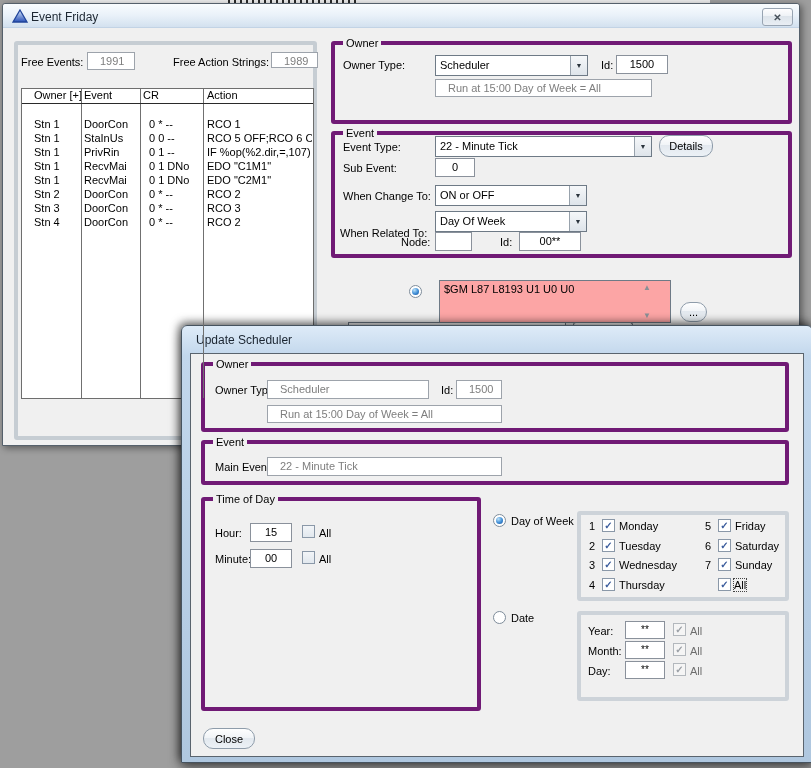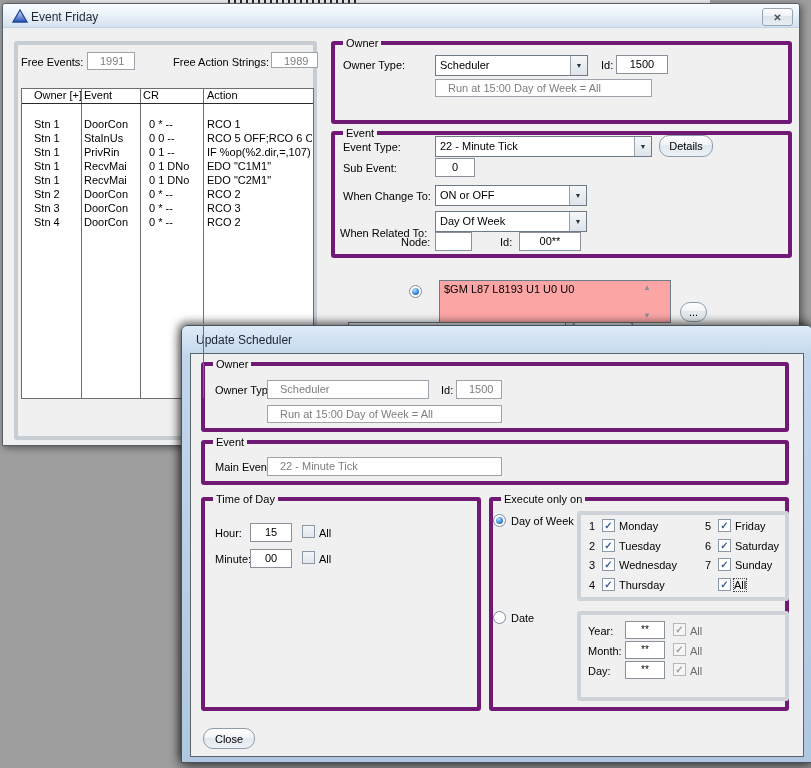--- a/index.html
+++ b/index.html
@@ -228,23 +228,20 @@
   </div>
   <span class="lbl" style="left:215px; top:527px;">Hour:</span>
   <div class="field center" style="left:250px; top:523px; width:42px; height:19px;">15</div>
   <div class="cb unchecked" style="left:302px; top:525px;">✓</div>
   <span class="lbl" style="left:319px; top:527px;">All</span>
   <span class="lbl" style="left:215px; top:553px;">Minute:</span>
   <div class="field center" style="left:250px; top:549px; width:42px; height:19px;">00</div>
   <div class="cb unchecked" style="left:302px; top:551px;">✓</div>
   <span class="lbl" style="left:319px; top:553px;">All</span>
 
-  <div class="group" style="left:489px; top:497px; width:300px; height:214px;">
-    <span class="legend">Execute only on</span>
-  </div>
   <div class="radio on" style="left:493px; top:514px;"></div>
   <span class="lbl" style="left:511px; top:515px;">Day of Week</span>
 
   <div class="group" style="left:577px; top:511px; width:212px; height:90px; border-color:#CDD3D9;"></div>
   <span class="numlbl" style="left:585px; top:520px;">1</span>
   <div class="cb" style="left:602px; top:519px;">✓</div>
   <span class="lbl" style="left:619px; top:520px;">Monday</span>
   <span class="numlbl" style="left:701px; top:520px;">5</span>
   <div class="cb" style="left:718px; top:519px;">✓</div>
   <span class="lbl" style="left:735px; top:520px;">Friday</span>

